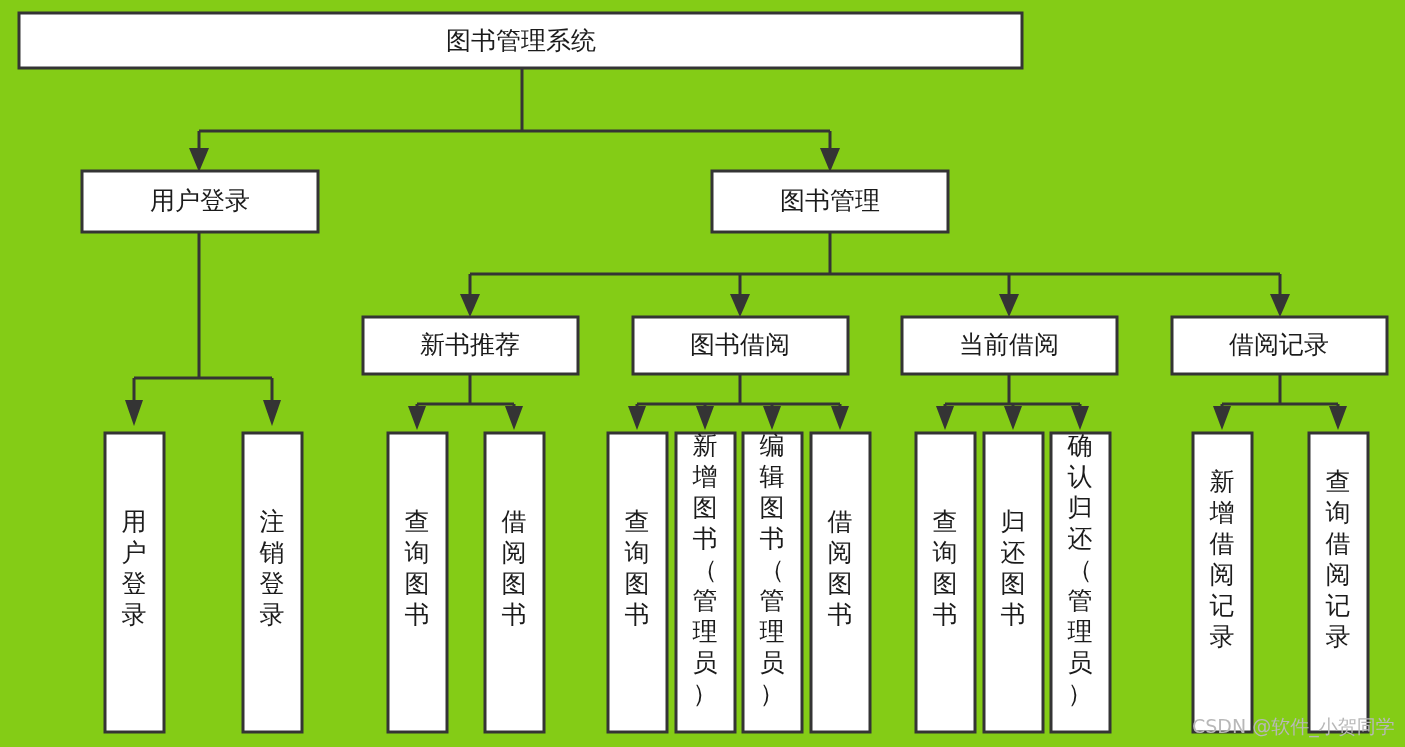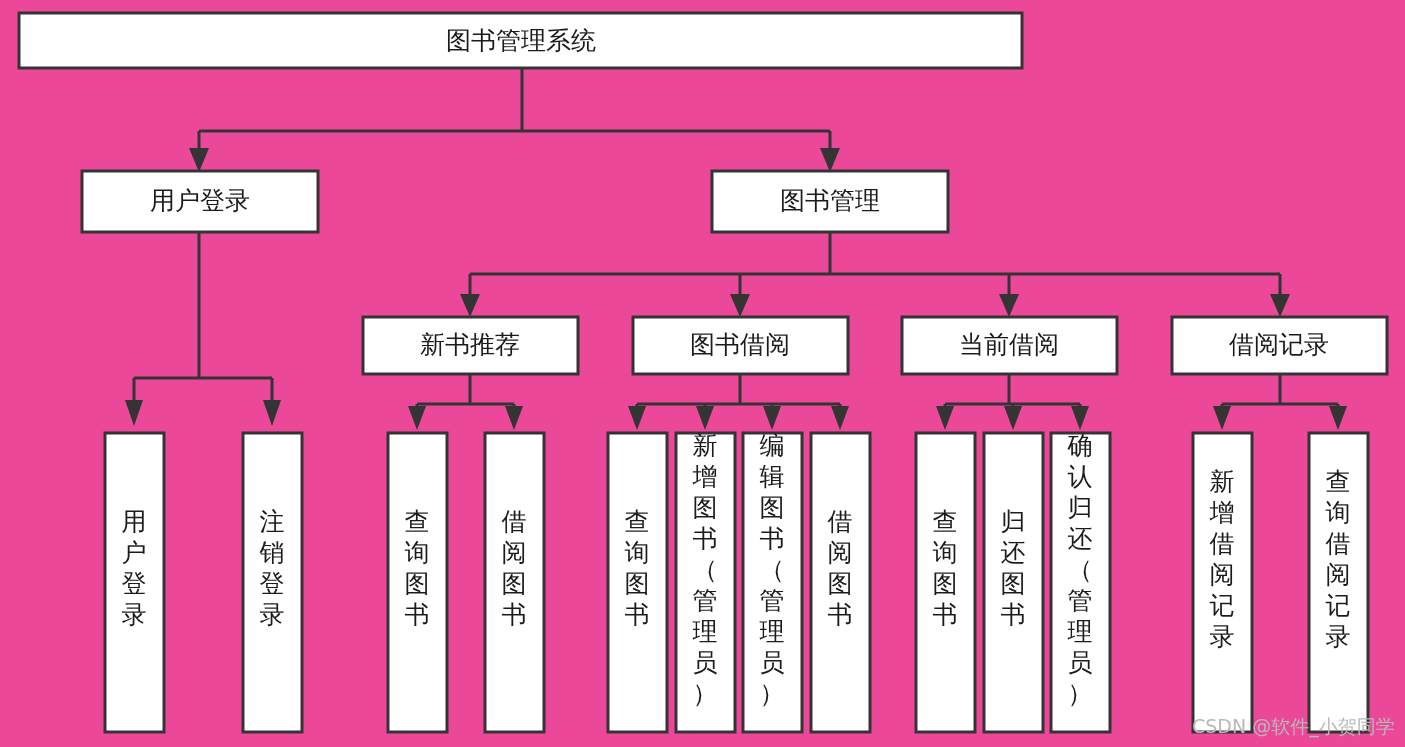--- a/index.html
+++ b/index.html
@@ -8,21 +8,21 @@
     padding: 0;
     background: #ffffff;
   }
   body {
     font-family: "DejaVu Sans", "Liberation Sans", sans-serif;
   }
   #diagram-root {
     position: relative;
     width: 1405px;
     height: 747px;
-    background: #ec4899;
+    background: #84cc16;
     overflow: hidden;
   }
   svg.diagram-canvas {
     position: absolute;
     top: 0;
     left: 0;
     width: 1405px;
     height: 747px;
   }
   .node-box {

